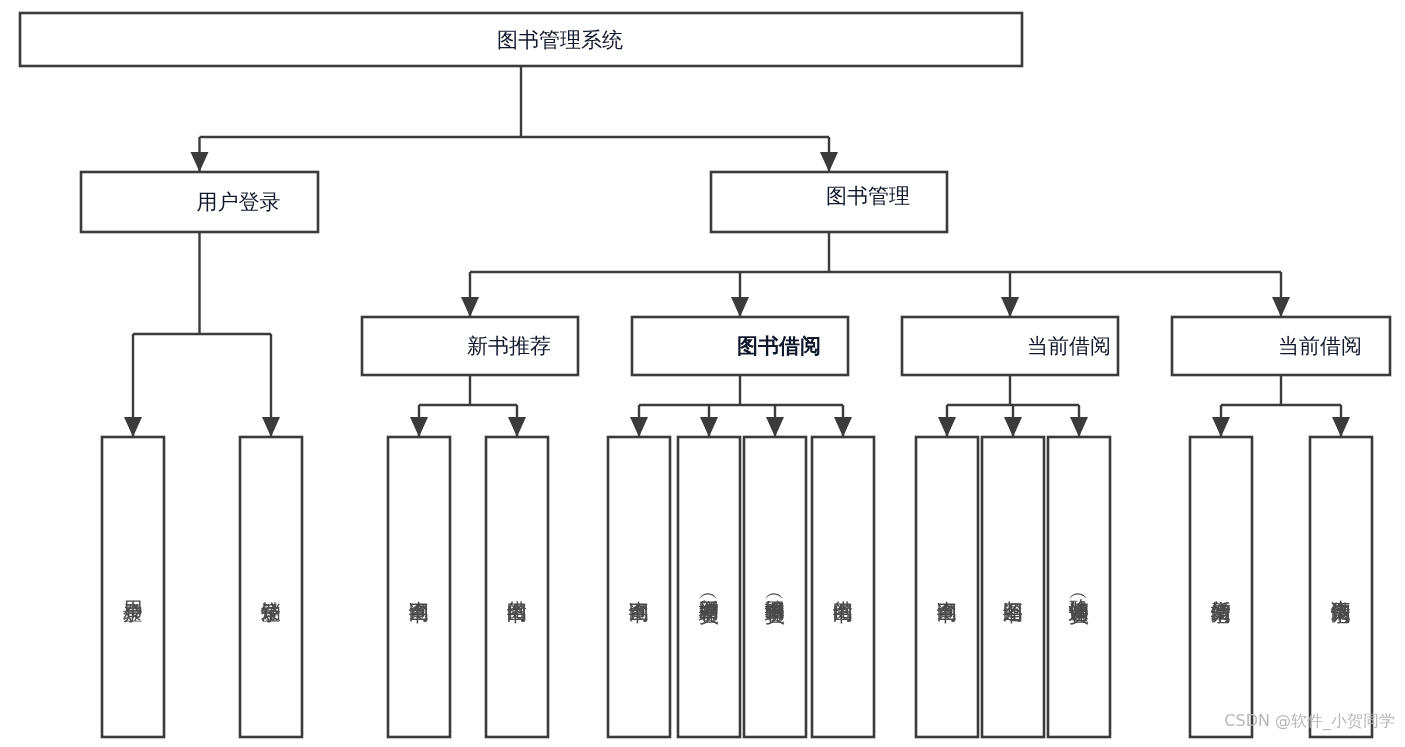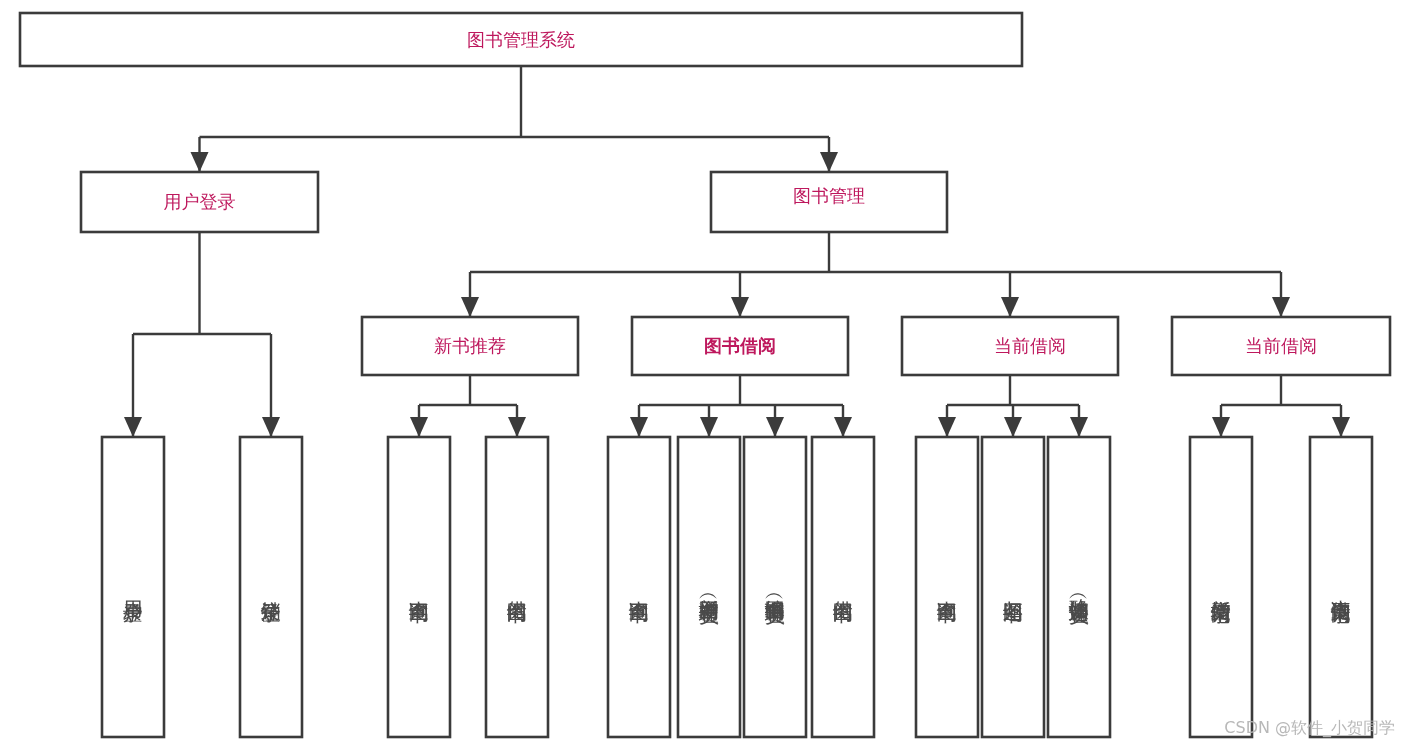--- a/index.html
+++ b/index.html
@@ -36,21 +36,21 @@
     stroke-width: 2.4;
     fill: none;
   }
   .arrow-head {
     fill: #3b3b3b;
     stroke: none;
   }
   .watermark {
     position: absolute;
     right: 10px;
-    bottom: 8px;
+    bottom: 15px;
     font-size: 16px;
     color: #b8b8b8;
     font-family: "DejaVu Sans", "Liberation Sans", sans-serif;
     white-space: nowrap;
     pointer-events: none;
   }
   .vlabel-wrap {
     position: absolute;
     display: flex;
     align-items: center;
@@ -62,24 +62,25 @@
     line-height: 1.12;
     letter-spacing: 1px;
     font-family: "DejaVu Sans", "Liberation Sans", sans-serif;
     pointer-events: none;
   }
   .hlabel-wrap {
     position: absolute;
     display: flex;
     align-items: center;
     justify-content: center;
-    font-size: 18px;
-    color: #be185d;
+    font-size: 21px;
+    color: #0f172a;
     font-family: "DejaVu Sans", "Liberation Sans", sans-serif;
     pointer-events: none;
+    margin-left: 39px;
   }
 </style>
 </head>
 <body>
 
 <div id="diagram-root">
 
   <svg class="diagram-canvas" viewBox="0 0 1405 747">
     <g id="connector-layer">
         <line x1="521" y1="66" x2="521" y2="137" class="connector"></line>

